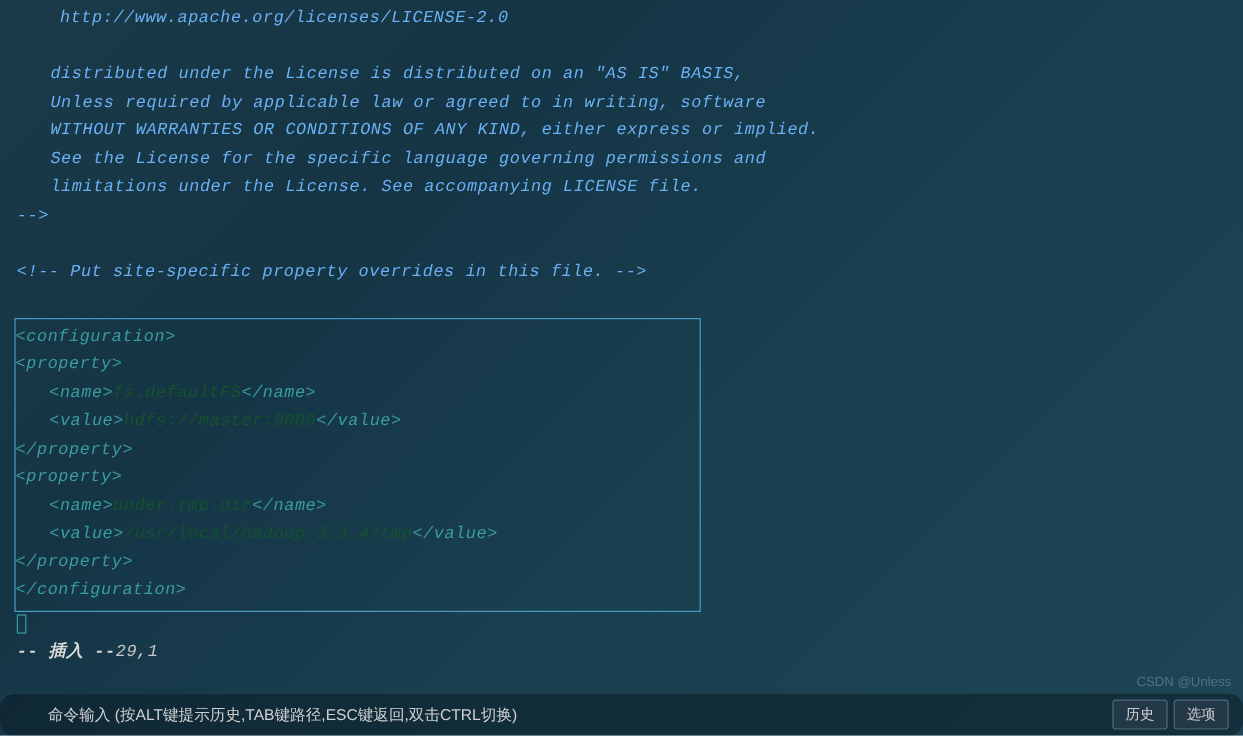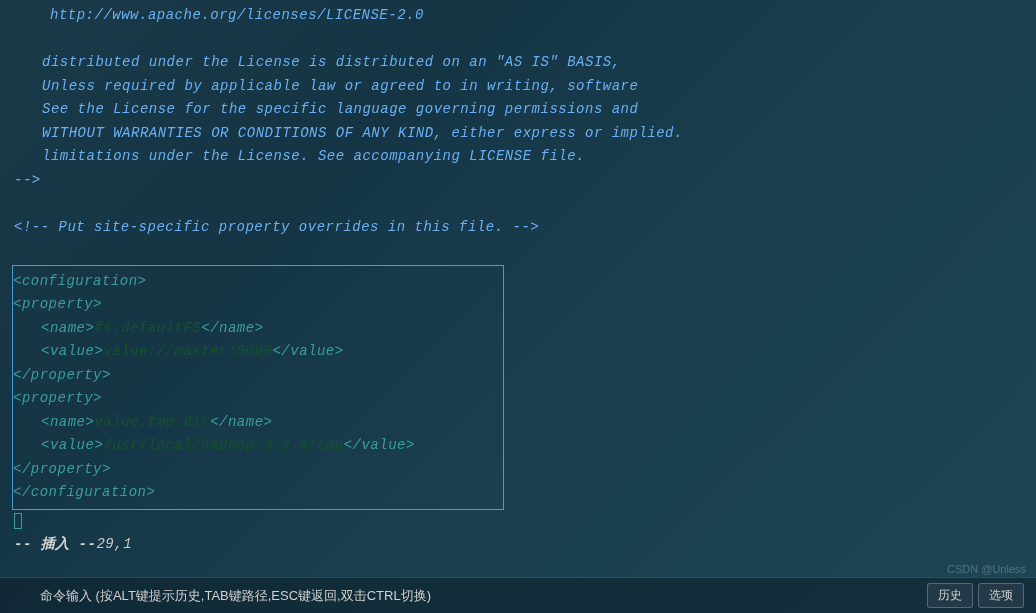--- a/index.html
+++ b/index.html
@@ -20,21 +20,21 @@
       font-style: italic;
     }
     .comment { color: #6ab0f3; }
     .indent2 { padding-left: 28px; }
     .indent3 { padding-left: 36px; }
     .config-box {
       border: 1px solid #4a9cc8;
       padding: 4px 0px;
       margin-top: 2px;
       margin-left: -2px;
-      width: 492px;
+      width: 572px;
     }
     .tag { color: #3a9d9d; }
     .value { color: #14532d; }
     .cursor {
       display: inline-block;
       width: 8px;
       height: 16px;
       border: 1px solid #3a9d9d;
       vertical-align: middle;
     }
@@ -51,20 +51,21 @@
       bottom: 0;
       left: 0;
       right: 0;
       background: rgba(10, 25, 35, 0.5);
       border-top: 1px solid rgba(100, 150, 180, 0.3);
       height: 36px;
       display: flex;
       align-items: center;
       justify-content: space-between;
       padding: 0 12px 0 40px;
+      border-radius: 12px;
     }
     .cmd-text {
       color: #d0d0d0;
       font-family: 'Microsoft YaHei', sans-serif;
       font-size: 13px;
     }
     .btn-group {
       display: flex;
       gap: 5px;
     }
@@ -89,36 +90,36 @@
     .line { white-space: pre; }
   </style>
 </head>
 <body>
 
 <div class="editor">
   <div class="line comment indent3">http://www.apache.org/licenses/LICENSE-2.0</div>
   <div class="line">&nbsp;</div>
   <div class="line comment indent2">distributed under the License is distributed on an "AS IS" BASIS,</div>
   <div class="line comment indent2">Unless required by applicable law or agreed to in writing, software</div>
+  <div class="line comment indent2">WITHOUT WARRANTIES OR CONDITIONS OF ANY KIND, either express or implied.</div>
   <div class="line comment indent2">See the License for the specific language governing permissions and</div>
-  <div class="line comment indent2">WITHOUT WARRANTIES OR CONDITIONS OF ANY KIND, either express or implied.</div>
   <div class="line comment indent2">limitations under the License. See accompanying LICENSE file.</div>
   <div class="line comment">--&gt;</div>
   <div class="line">&nbsp;</div>
   <div class="line comment">&lt;!-- Put site-specific property overrides in this file. --&gt;</div>
   <div class="line">&nbsp;</div>
 
   <div class="config-box">
     <div class="line"><span class="tag">&lt;configuration&gt;</span></div>
     <div class="line"><span class="tag">&lt;property&gt;</span></div>
     <div class="line indent2"><span class="tag">&lt;name&gt;</span><span class="value">fs.defaultFS</span><span class="tag">&lt;/name&gt;</span></div>
-    <div class="line indent2"><span class="tag">&lt;value&gt;</span><span class="value">value://master:9000</span><span class="tag">&lt;/value&gt;</span></div>
+    <div class="line indent2"><span class="tag">&lt;value&gt;</span><span class="value">hdfs://master:9000</span><span class="tag">&lt;/value&gt;</span></div>
     <div class="line"><span class="tag">&lt;/property&gt;</span></div>
     <div class="line"><span class="tag">&lt;property&gt;</span></div>
-    <div class="line indent2"><span class="tag">&lt;name&gt;</span><span class="value">value.tmp.dir</span><span class="tag">&lt;/name&gt;</span></div>
+    <div class="line indent2"><span class="tag">&lt;name&gt;</span><span class="value">under.tmp.dir</span><span class="tag">&lt;/name&gt;</span></div>
     <div class="line indent2"><span class="tag">&lt;value&gt;</span><span class="value">/usr/local/hadoop-3.3.4/tmp</span><span class="tag">&lt;/value&gt;</span></div>
     <div class="line"><span class="tag">&lt;/property&gt;</span></div>
     <div class="line"><span class="tag">&lt;/configuration&gt;</span></div>
   </div>
   <div class="line"><span class="cursor"></span></div>
   <div class="status-line">
     <span class="status-left"><span>-- </span><span>插入</span><span> --</span></span>
     <span class="status-right">29,1</span>
   </div>
 </div>

